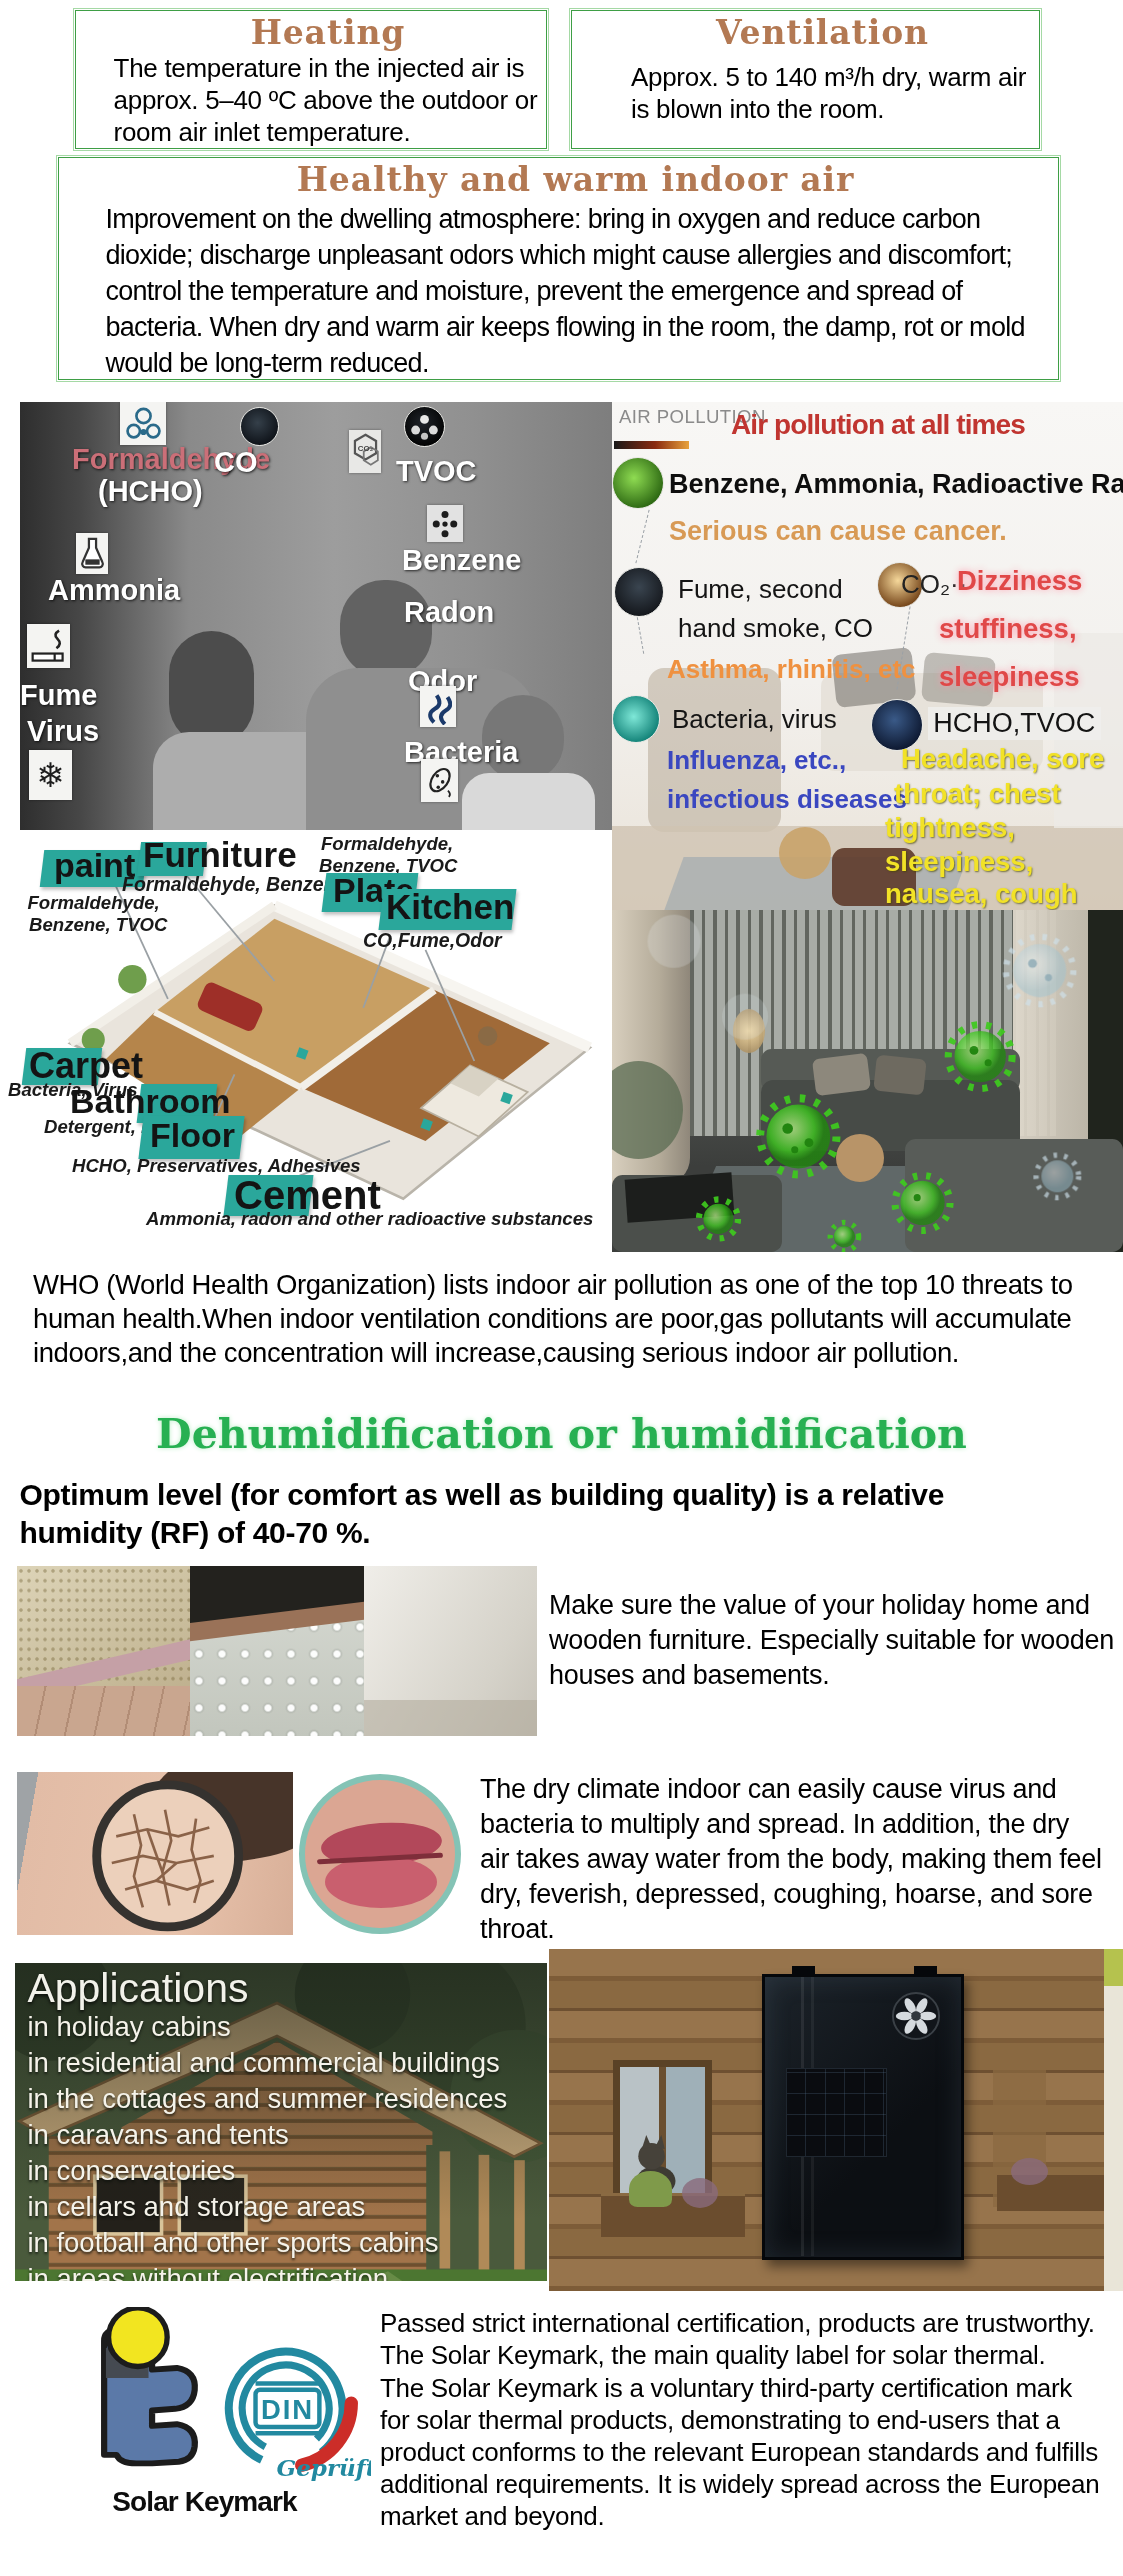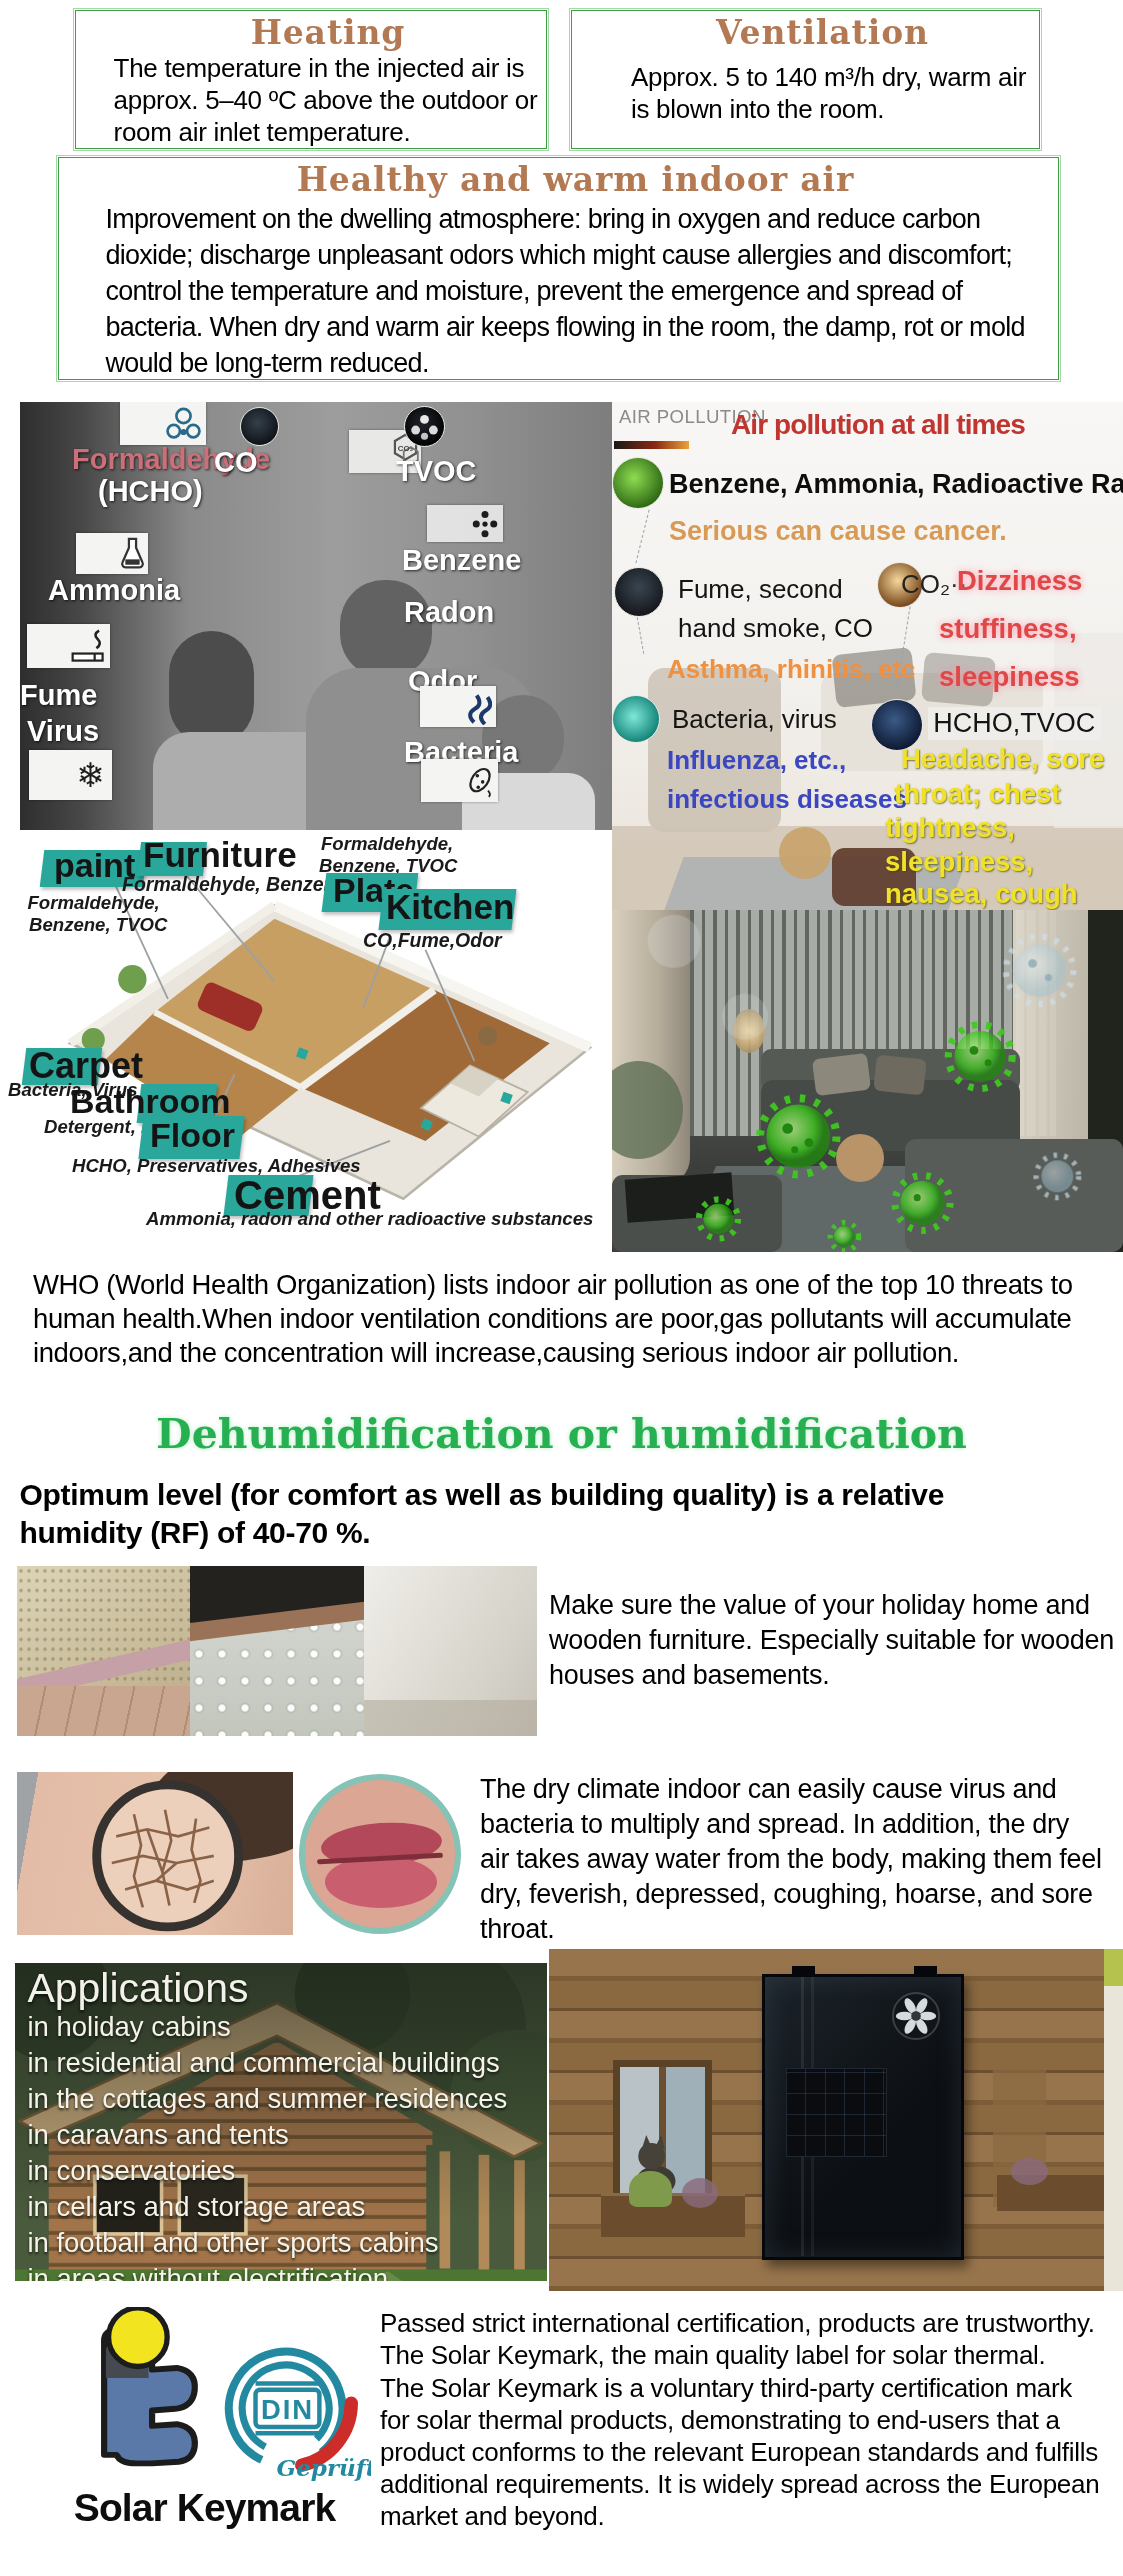--- a/index.html
+++ b/index.html
@@ -6,21 +6,21 @@
   .page{position:relative;width:1123px;height:2576px;background:#fff;overflow:hidden;
         font-family:"Liberation Sans",sans-serif;color:#111;}
   .abs{position:absolute;}
   
   .gbox{position:absolute;background:#fff;border:1.8px solid #3e9e45;outline:1.8px solid #a5d9a5;outline-offset:1.8px;box-sizing:border-box;padding-left:34px;}
   .gbox-title{text-align:center;font-family:"DejaVu Serif",serif;font-weight:700;color:#b37953;font-size:33px;letter-spacing:0.9px;margin-top:1.8px;}
   .gbox-body{font-size:26px;line-height:32px;color:#000;letter-spacing:-0.3px;}
   .narrow{letter-spacing:-0.7px;}
   
   .wlabel{position:absolute;color:#fff;font-weight:700;font-size:29px;text-shadow:0.9px 0.9px 2.7px rgba(0,0,0,.75);white-space:nowrap;}
-  .iconbox{position:absolute;background:#f4f4f2;display:flex;align-items:center;justify-content:center;box-shadow:0 0 2.7px rgba(0,0,0,.4);padding-left:40px;}
+  .iconbox{position:absolute;background:#f4f4f2;display:flex;align-items:center;justify-content:center;box-shadow:0 0 2.7px rgba(0,0,0,.4);}
   
   .pp{position:absolute;white-space:nowrap;z-index:2;}
   .circ{position:absolute;border-radius:50%;z-index:2;border:1.8px solid #e8e8e4;}
   .dash{position:absolute;width:0;border-left:1.8px dashed #9aa0a6;z-index:1;}
   
   .tab{position:absolute;background:#2aa79b;transform:skewX(-7deg);box-shadow:1.8px 2.7px 3.6px rgba(0,0,0,.25);}
   .flagtxt{position:absolute;font-weight:700;color:#141414;white-space:nowrap;}
   .sub{position:absolute;font-style:italic;font-weight:700;font-size:18.6px;color:#1a1a1a;white-space:nowrap;}
   
   .para{position:absolute;font-size:27.5px;line-height:34px;letter-spacing:-0.4px;color:#000;}
@@ -441,20 +441,20 @@
   <svg class="abs" style="left:211px;top:2341px;" width="160" height="149" viewBox="0 0 180 168">
     <circle cx="84" cy="76" r="64" fill="none" stroke="#2289a0" stroke-width="9" stroke-dasharray="330 73" transform="rotate(115 84 76)"></circle>
     <circle cx="84" cy="76" r="49" fill="none" stroke="#2289a0" stroke-width="8" stroke-dasharray="245 63" transform="rotate(118 84 76)"></circle>
     <line x1="50" y1="48" x2="122" y2="48" stroke="#2289a0" stroke-width="5"></line>
     <line x1="50" y1="104" x2="122" y2="104" stroke="#2289a0" stroke-width="5"></line>
     <rect x="50" y="55" width="72" height="42" rx="5" fill="#ffffff" stroke="#2289a0" stroke-width="5"></rect>
     <text x="86" y="88" text-anchor="middle" font-family="Liberation Sans, sans-serif" font-size="31" font-weight="bold" fill="#2289a0" letter-spacing="2">DIN</text>
     <path d="M 158,70 A 72,72 0 0 1 102,140" fill="none" stroke="#cc2d28" stroke-width="15" stroke-linecap="round"></path>
     <text x="130" y="152" text-anchor="middle" font-family="DejaVu Serif, serif" font-size="26" font-style="italic" font-weight="bold" fill="#2289a0">Geprüft</text>
   </svg>
-  <div class="abs" style="left:36px;top:2486px;width:337px;text-align:center;font-size:39px;font-weight:700;color:#0d0d0d;letter-spacing:-0.9px;">Solar Keymark</div>
+  <div class="abs" style="left:36px;top:2486px;width:337px;text-align:center;font-size:28px;font-weight:700;color:#0d0d0d;letter-spacing:-0.9px;">Solar Keymark</div>
   <div class="abs" style="left:380px;top:2307px;width:724px;">
     <p class="kmtxt">Passed strict international certification, products are trustworthy. The Solar Keymark, the main quality label for solar thermal.</p>
     <p class="kmtxt">The Solar Keymark is a voluntary third-party certification mark for solar thermal products, demonstrating to end-users that a product conforms to the relevant European standards and fulfills additional requirements. It is widely spread across the European market and beyond.</p>
   </div>
 
 </div>
 
 
 </body></html>

